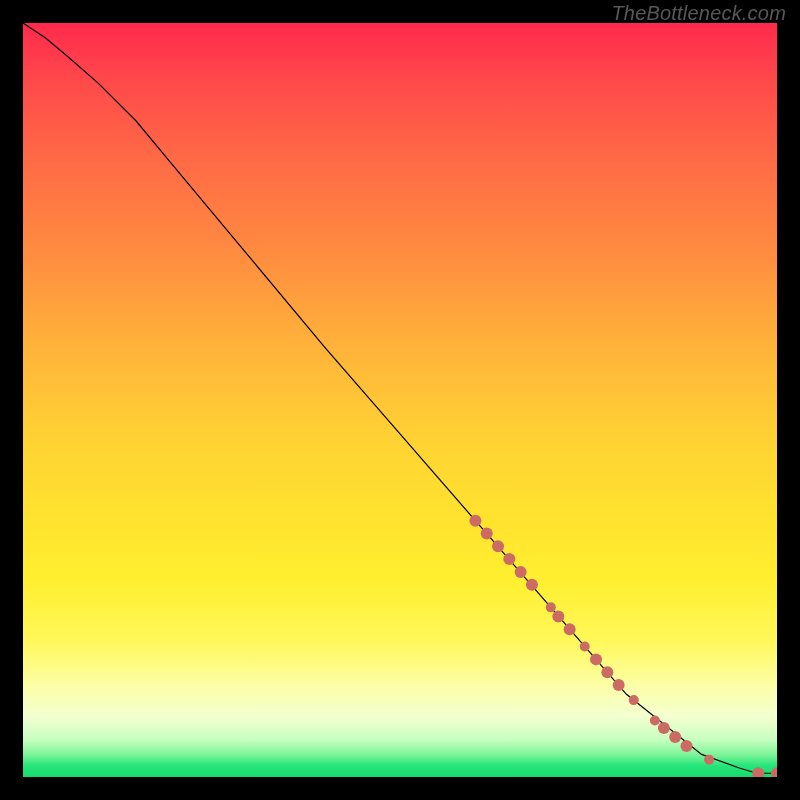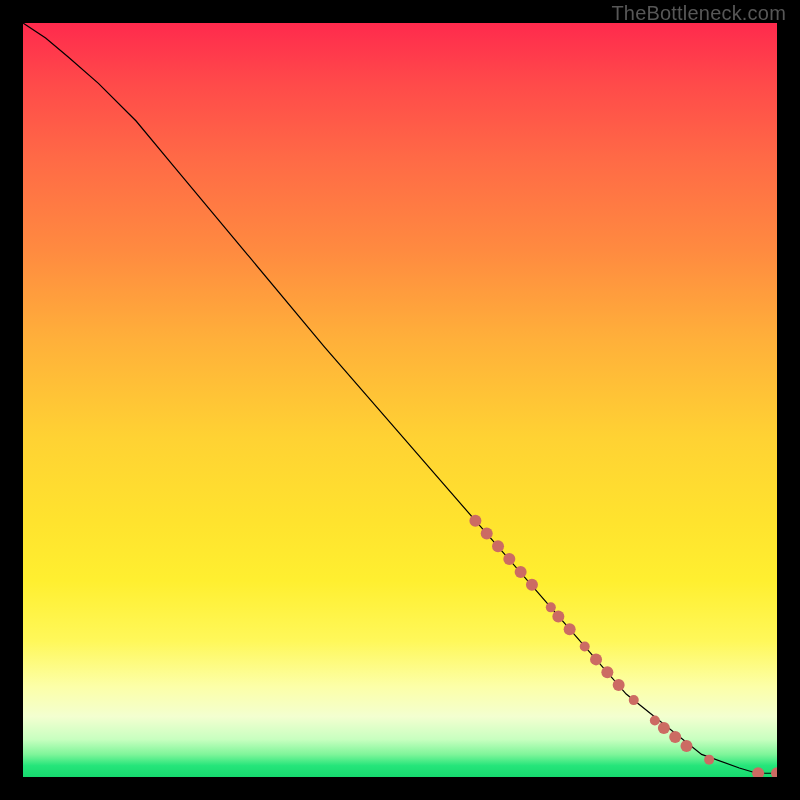--- a/index.html
+++ b/index.html
@@ -1,17 +1,17 @@
 <!DOCTYPE html>
 <html><head>
 <meta charset="utf-8">
 <style>
   * { margin: 0; padding: 0; box-sizing: border-box; }
   html, body { width: 800px; height: 800px; background: #000; overflow: hidden; }
-  .wrap { position: relative; width: 800px; height: 800px; background: #000; }
+  .wrap { position: relative; width: 800px; height: 800px; background: #000; font-style: italic; }
   .attribution {
     position: absolute;
     top: 2px; right: 14px;
     font-family: Arial, Helvetica, sans-serif;
     font-size: 20px;
     color: #575757;
     letter-spacing: 0.2px;
   }
   .plot {
     position: absolute;

